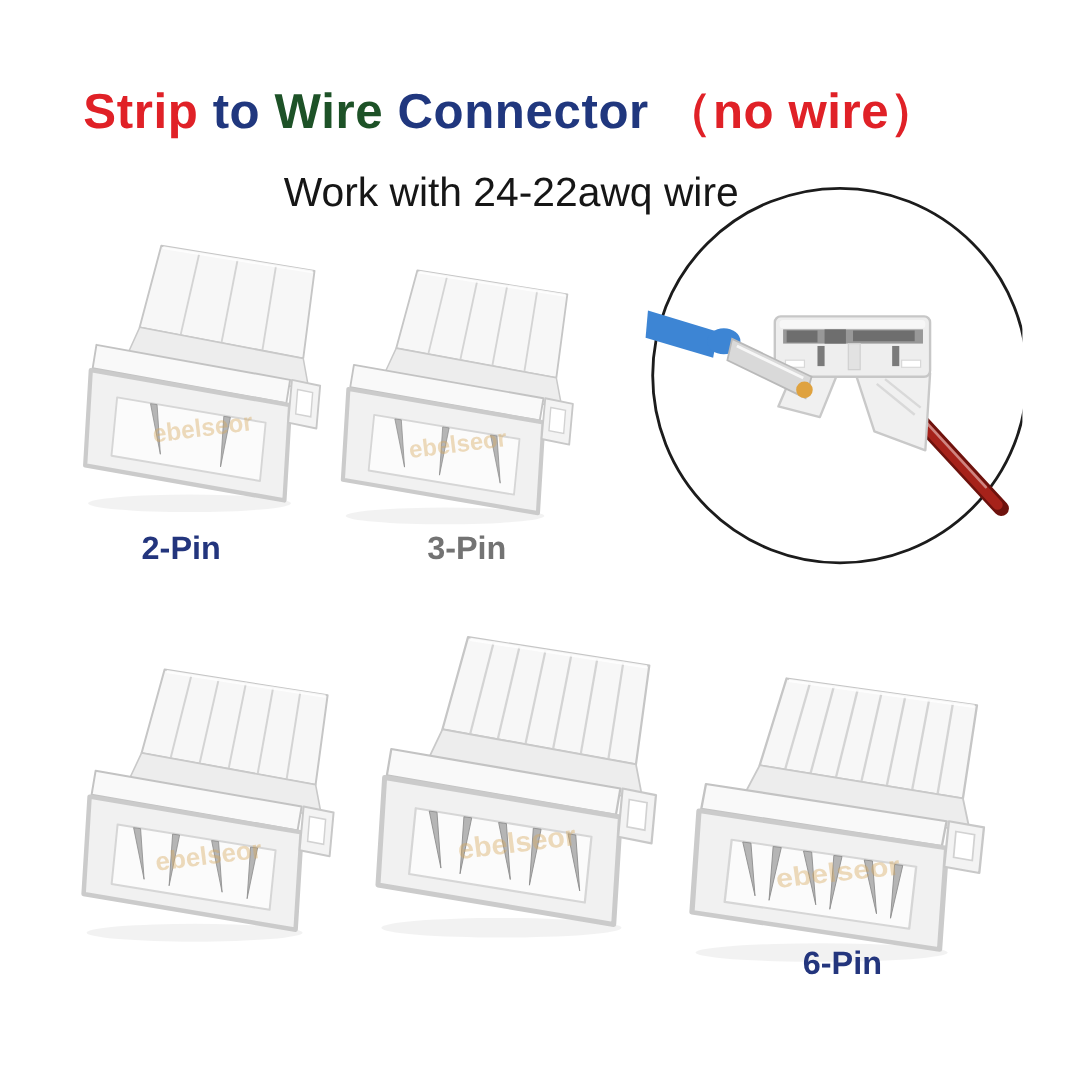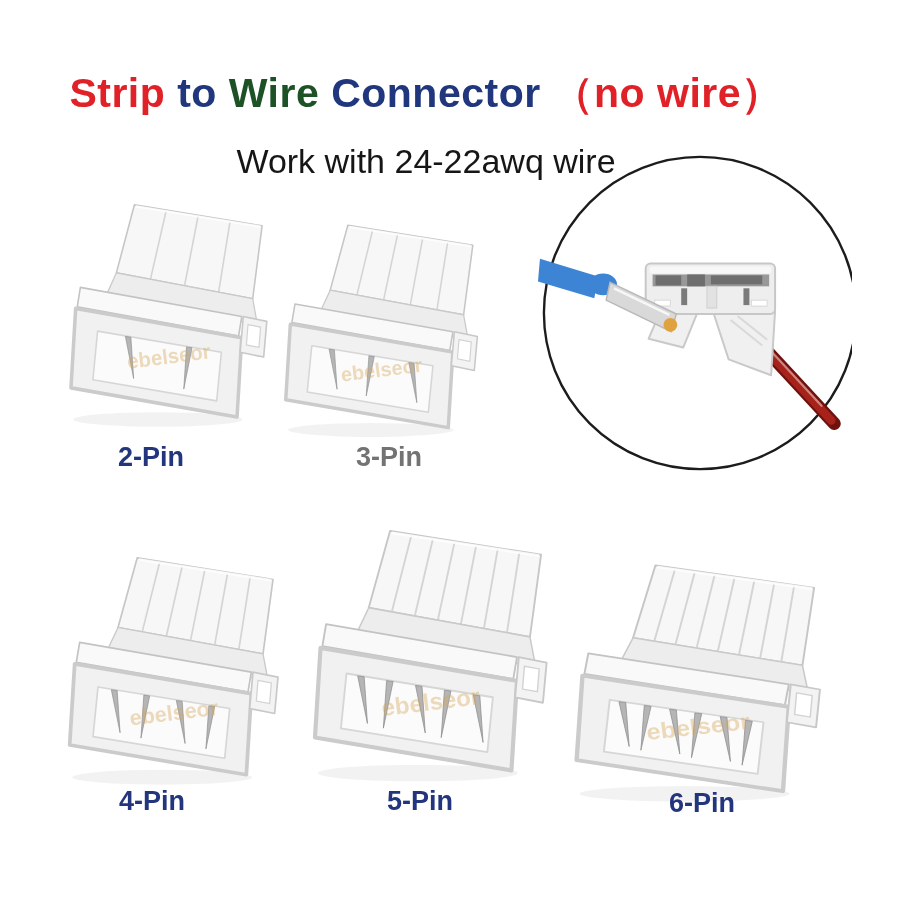--- a/index.html
+++ b/index.html
@@ -180,22 +180,20 @@
           <polygon points="135.5,183.16666666666666 142.5,184.16666666666666 132,235.16666666666666" class="pin"></polygon>
           <polygon points="161.5,187.5 168.5,188.5 172,239.5" class="pin"></polygon>
           <polygon points="187.5,191.83333333333334 194.5,192.83333333333334 184,243.83333333333334" class="pin"></polygon>
         </g>
         <text x="140" y="208" transform="rotate(-7 140 208)" text-anchor="middle" class="wm" style="fill: rgba(216, 168, 90, 0.4);">ebelseor</text>
       </svg>
     </div>
 
   <div class="conn-label" style="left: 66px; top: 442px; color: rgb(35, 53, 125);">2-Pin</div>
   <div class="conn-label" style="left: 304px; top: 442px; color: #737373;">3-Pin</div>
-  <div class="conn-label" style="left: 67px; top: 786px; color: rgb(35, 53, 125);">4-Pin</div>
-  <div class="conn-label" style="left: 335px; top: 786px; color: rgb(35, 53, 125);">5-Pin</div>
   <div class="conn-label" style="left: 617px; top: 788px; color: rgb(35, 53, 125);">6-Pin</div>
 
   <div class="inset">
     <svg viewBox="0 0 330 330">
       <circle class="circleframe" cx="165" cy="165" r="158" style="stroke: rgb(28, 28, 28);"></circle>
 
       <path d="M226,196 L301,277" stroke-linecap="round" stroke-width="13" fill="none" style="stroke: rgb(110, 18, 13);"></path>
       <path d="M226,196 L298,274" stroke-linecap="round" stroke-width="8.5" fill="none" style="stroke: rgb(166, 34, 26);"></path>
       <path d="M228,194 L288,259" stroke="rgba(255,255,255,0.45)" stroke-linecap="round" stroke-width="2.2" fill="none"></path>
 

